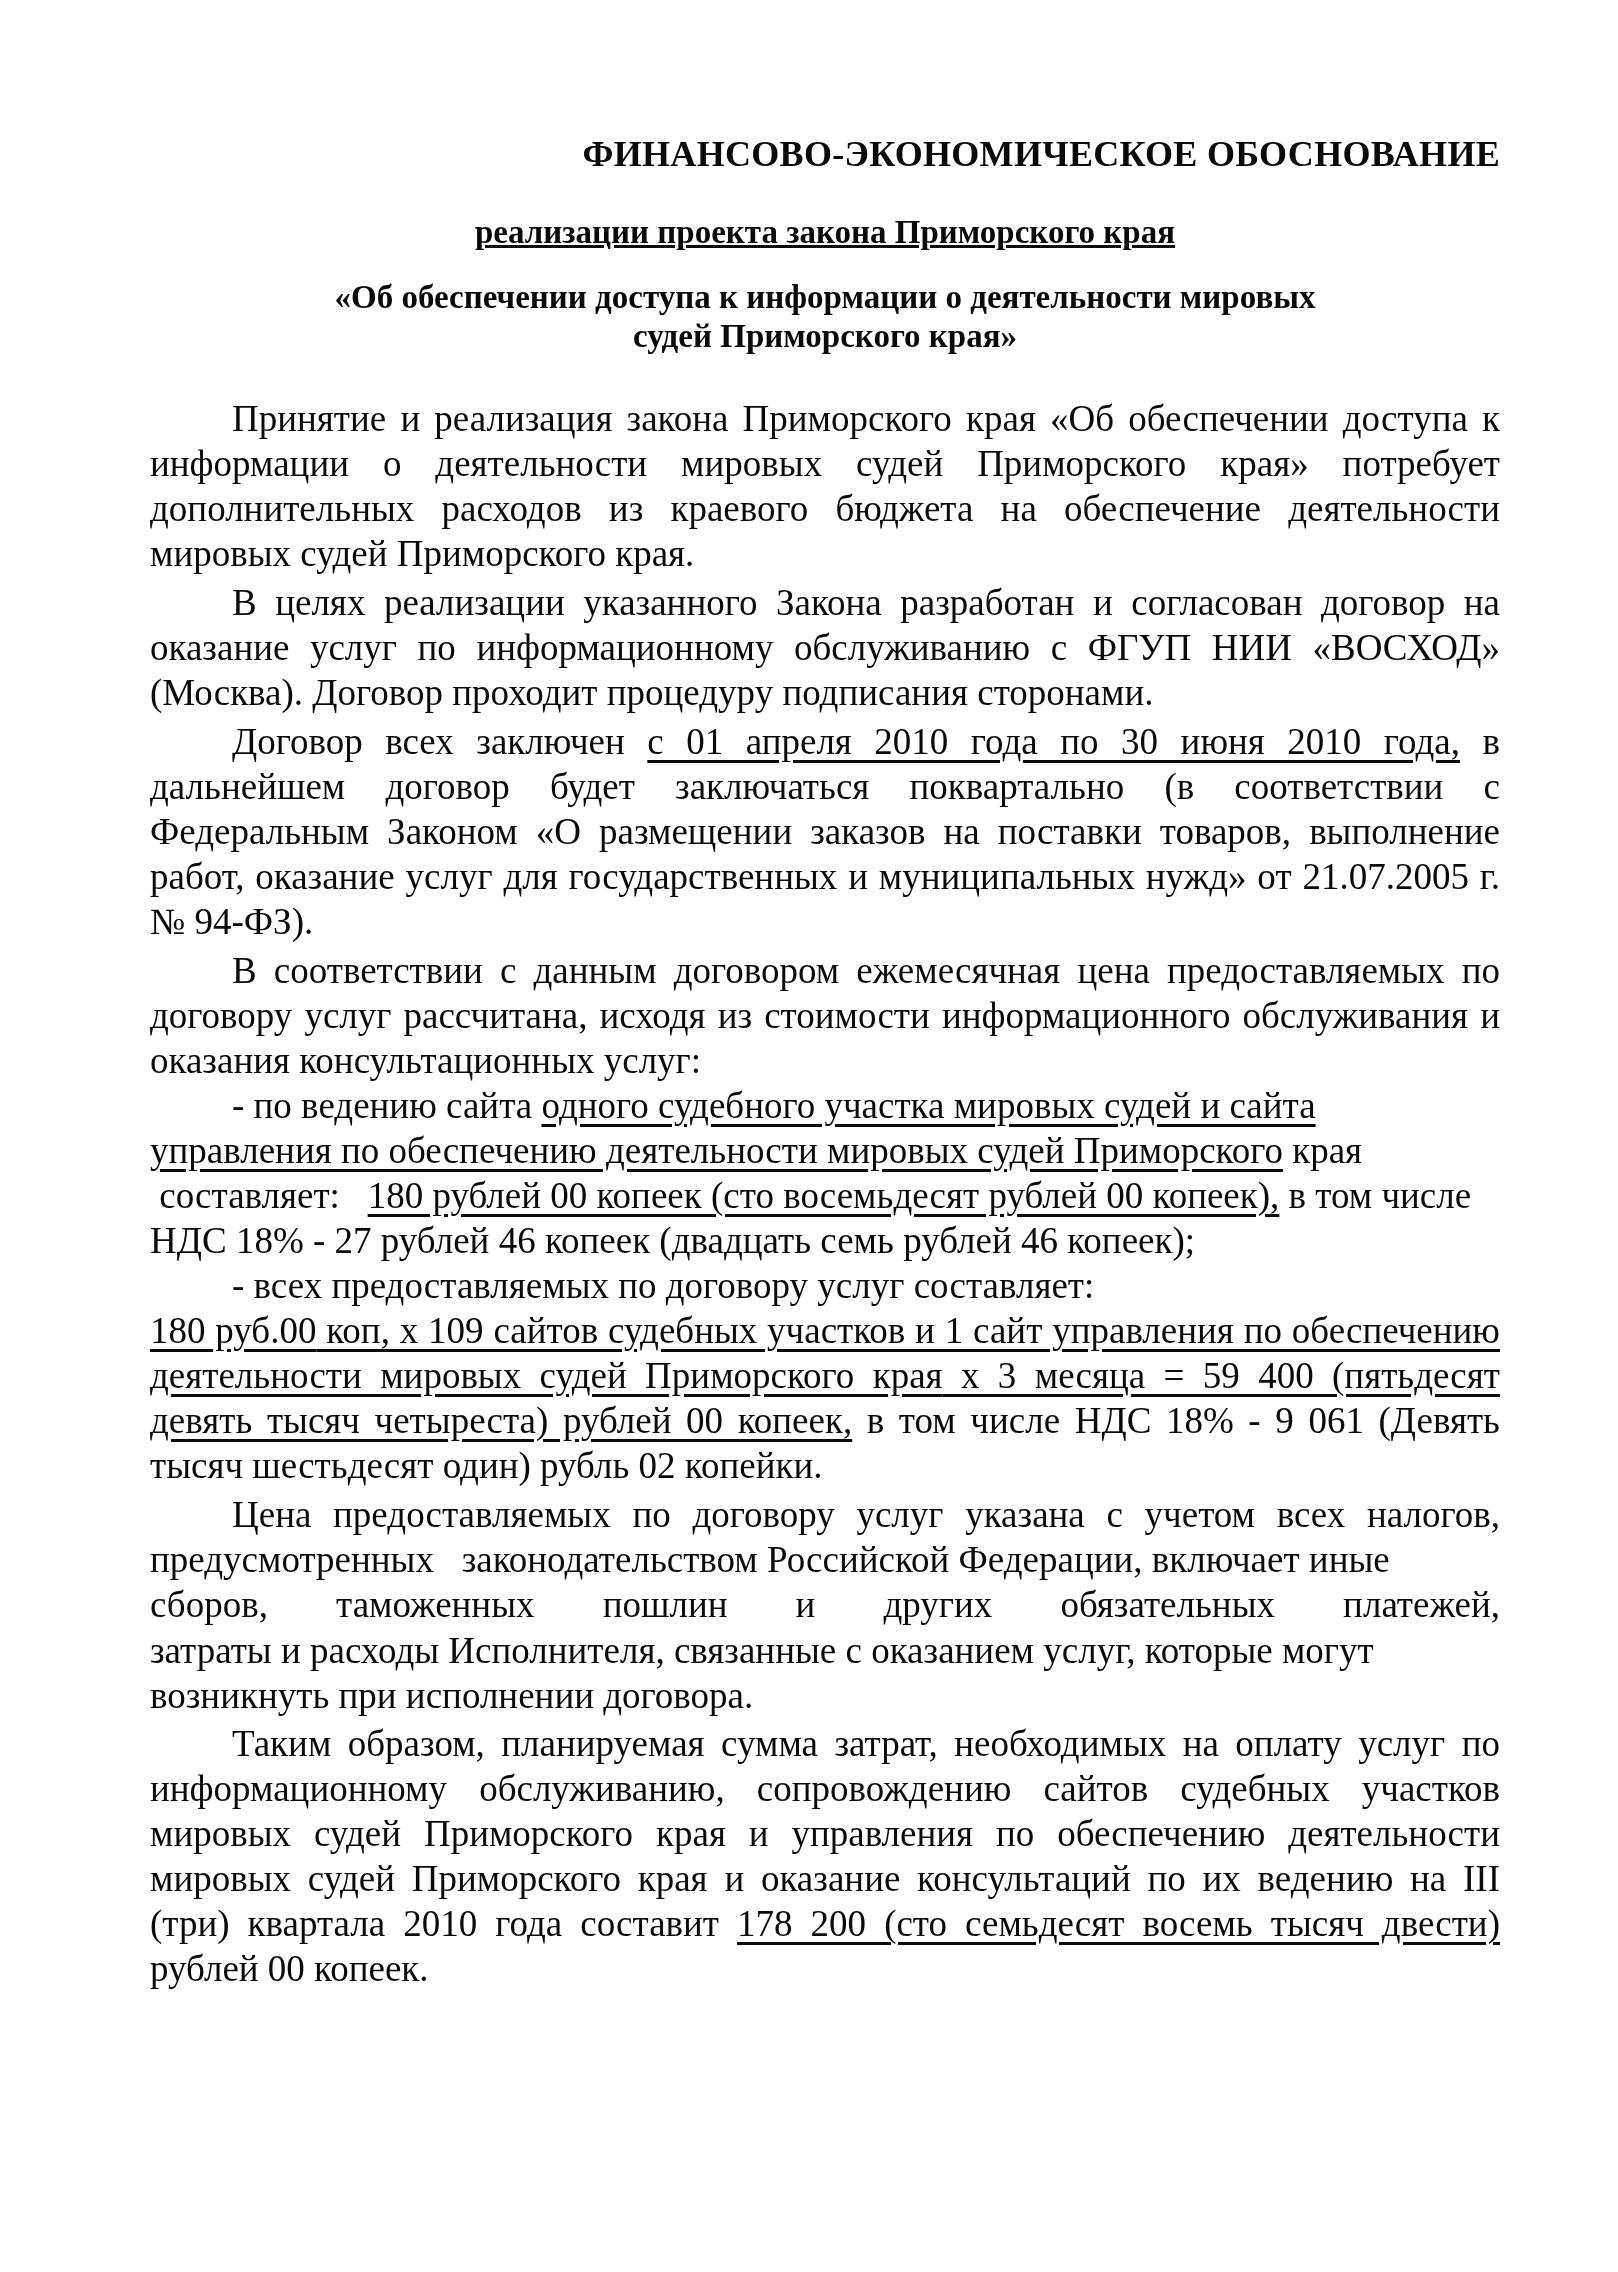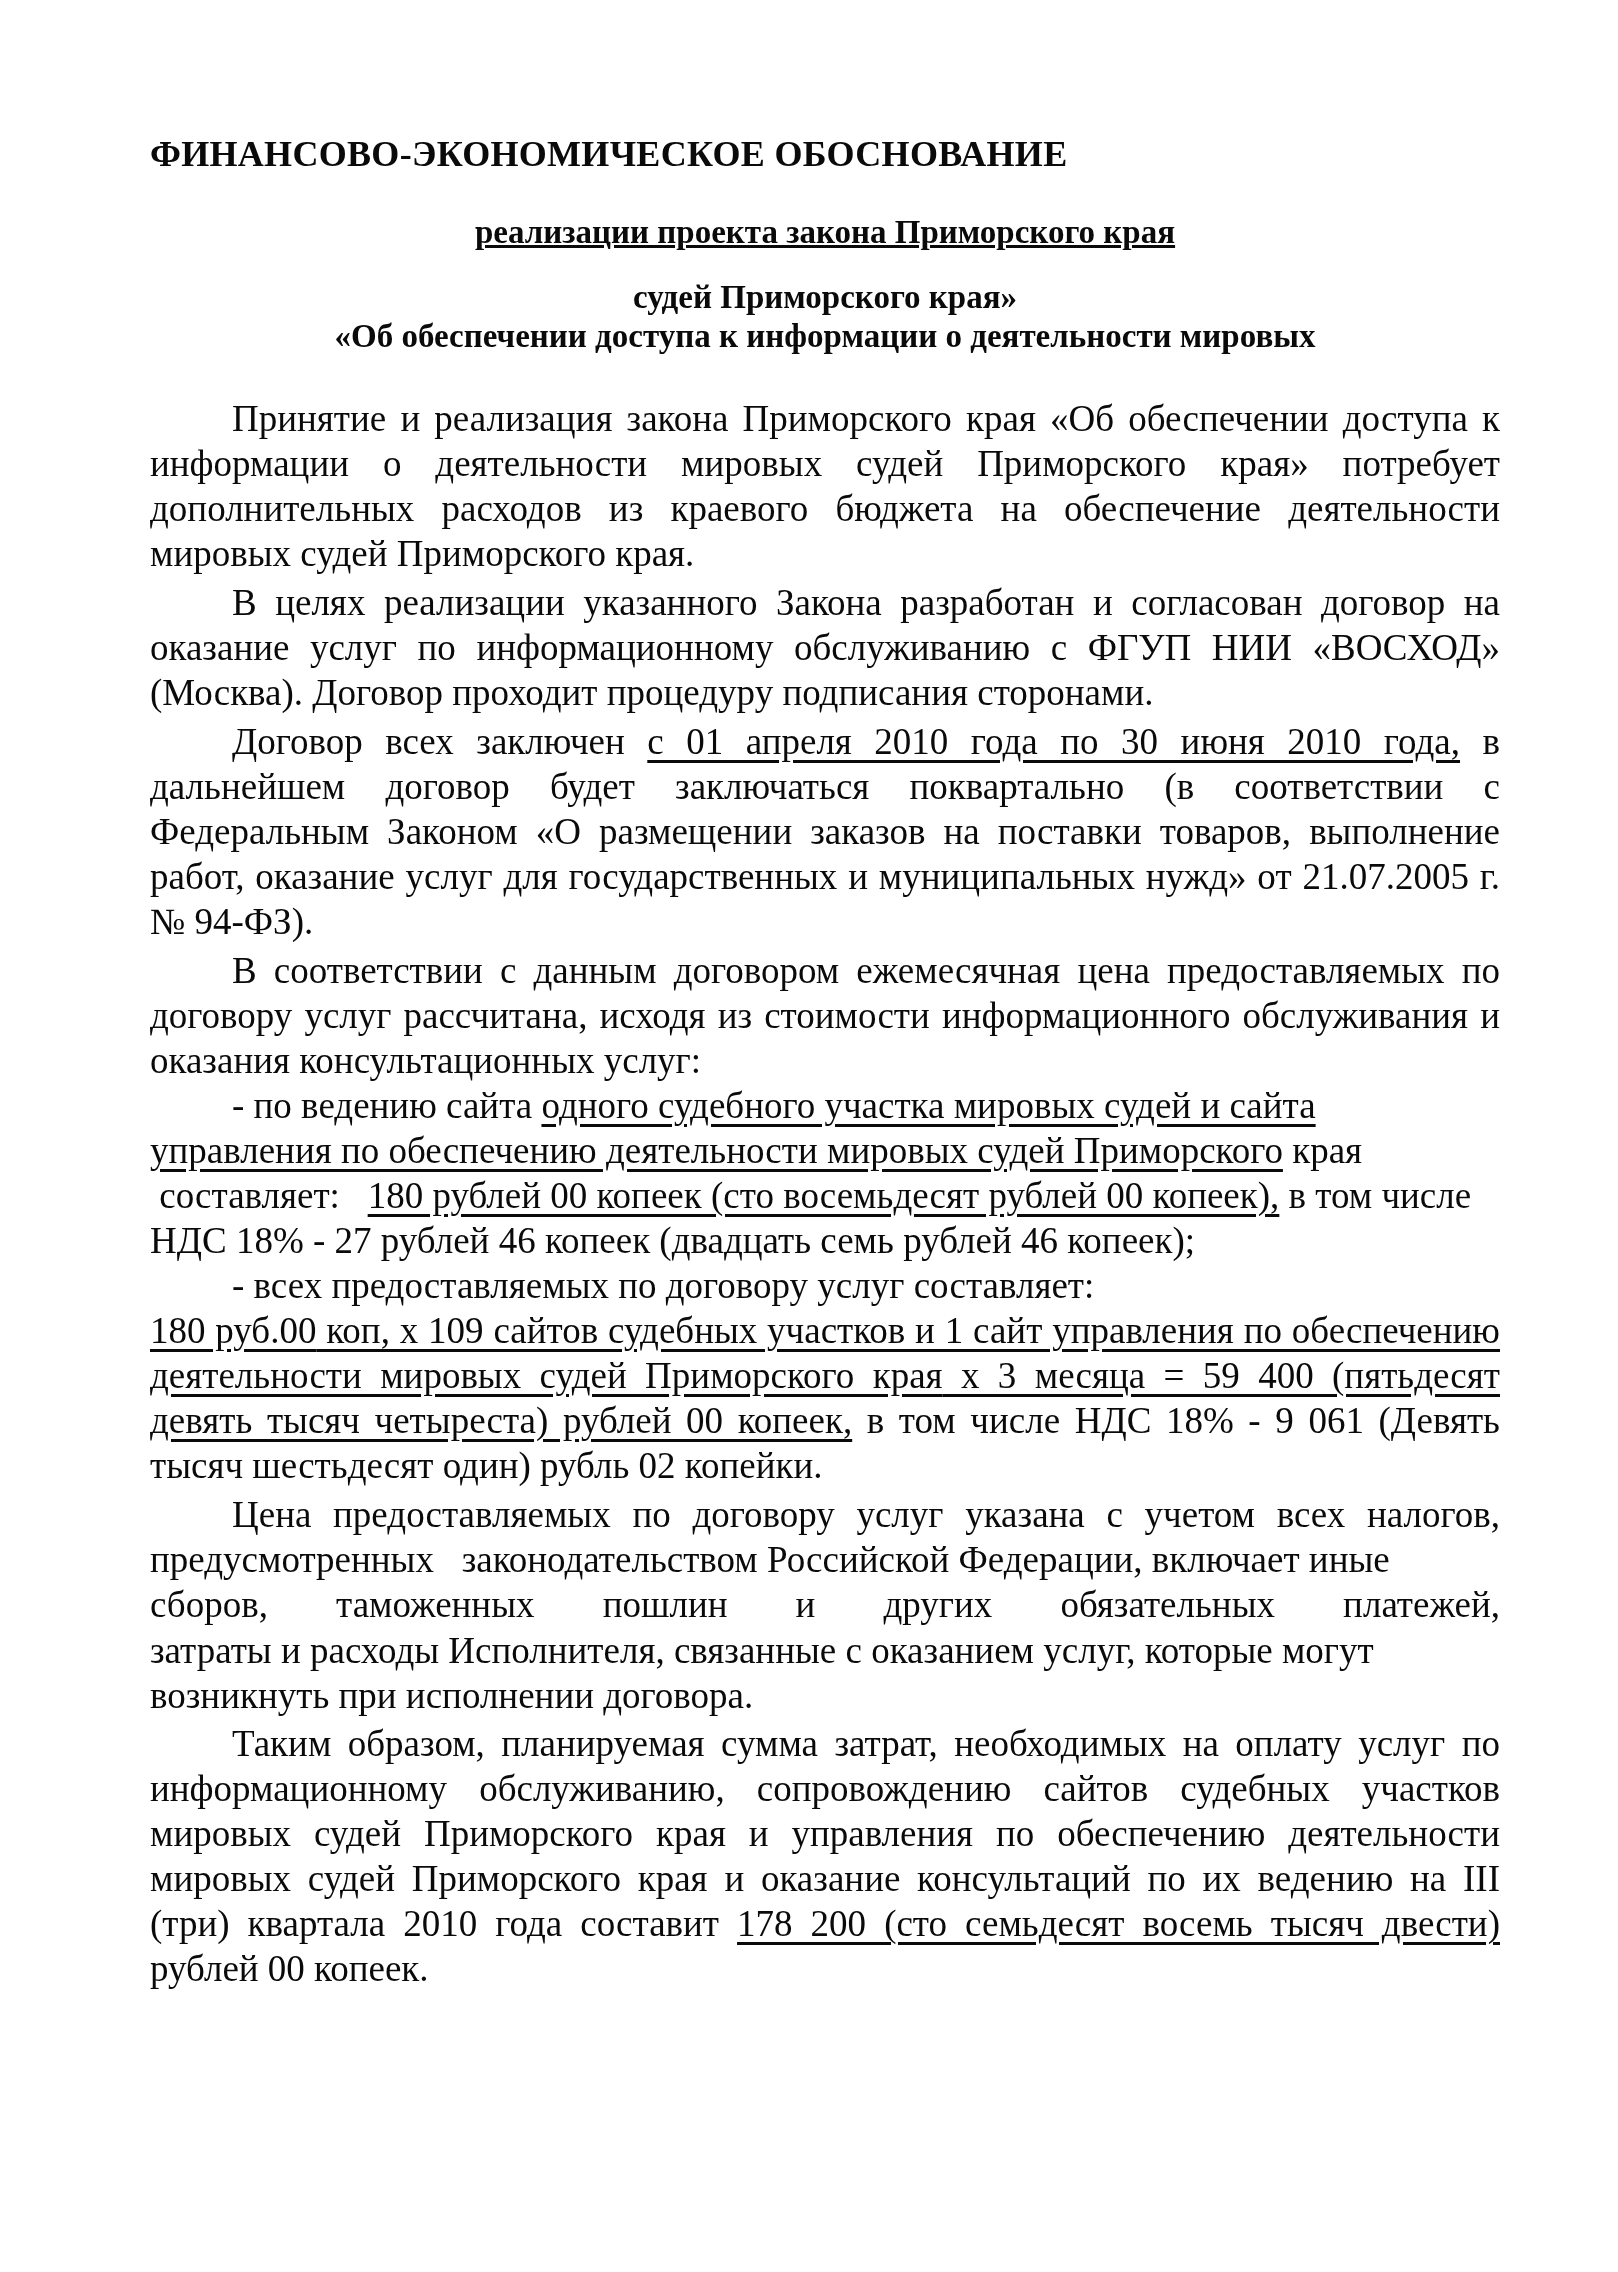--- a/index.html
+++ b/index.html
@@ -3,21 +3,21 @@
 <meta charset="utf-8">
 <style>
   html, body { margin: 0; padding: 0; background: #ffffff; }
   body { width: 1619px; height: 2273px; position: relative; overflow: hidden; }
   .page {
     position: absolute; left: 150px; top: 0; width: 1350px;
     font-family: "Liberation Serif", "DejaVu Serif", serif;
     color: #0a0a0a;
   }
   .title {
-    position: absolute; left: 0; width: 1350px; text-align: left;
+    position: absolute; left: 0; width: 1350px; text-align: right;
     font-weight: bold; font-size: 36px; line-height: 39px; top: 135px;
     letter-spacing: 0.3px;
   }
   .subtitle {
     position: absolute; left: 0; width: 1350px; text-align: center;
     font-weight: bold; font-size: 33px; line-height: 36px; top: 214px; text-decoration: underline;
   }
   .law-title {
     position: absolute; left: 0; width: 1350px; text-align: center;
     font-weight: bold; font-size: 33px; line-height: 39px; top: 278px;
@@ -38,22 +38,22 @@
 </head>
 <body>
 
 <div class="page">
 
   <div class="title">ФИНАНСОВО-ЭКОНОМИЧЕСКОЕ ОБОСНОВАНИЕ</div>
 
   <div class="subtitle">реализации проекта закона Приморского края</div>
 
   <div class="law-title">
+    <div>«Об обеспечении доступа к информации о деятельности мировых</div>
     <div>судей Приморского края»</div>
-    <div>«Об обеспечении доступа к информации о деятельности мировых</div>
   </div>
 
   <div class="body">
 
     <p>Принятие и реализация закона Приморского края «Об обеспечении доступа к информации о деятельности мировых судей Приморского края» потребует дополнительных расходов из краевого бюджета на обеспечение деятельности мировых судей Приморского края.</p>
 
     <p class="p-gap">В целях реализации указанного Закона разработан и согласован договор на оказание услуг по информационному обслуживанию с ФГУП НИИ «ВОСХОД» (Москва). Договор проходит процедуру подписания сторонами.</p>
 
     <p class="p-gap"><span>Договор всех заключен </span><span class="u">с 01 апреля 2010 года по 30 июня 2010 года,</span><span> в дальнейшем договор будет заключаться поквартально (в соответствии с Федеральным Законом «О размещении заказов на поставки товаров, выполнение работ, оказание услуг для государственных и муниципальных нужд» от 21.07.2005 г. № 94-ФЗ).</span></p>
 

